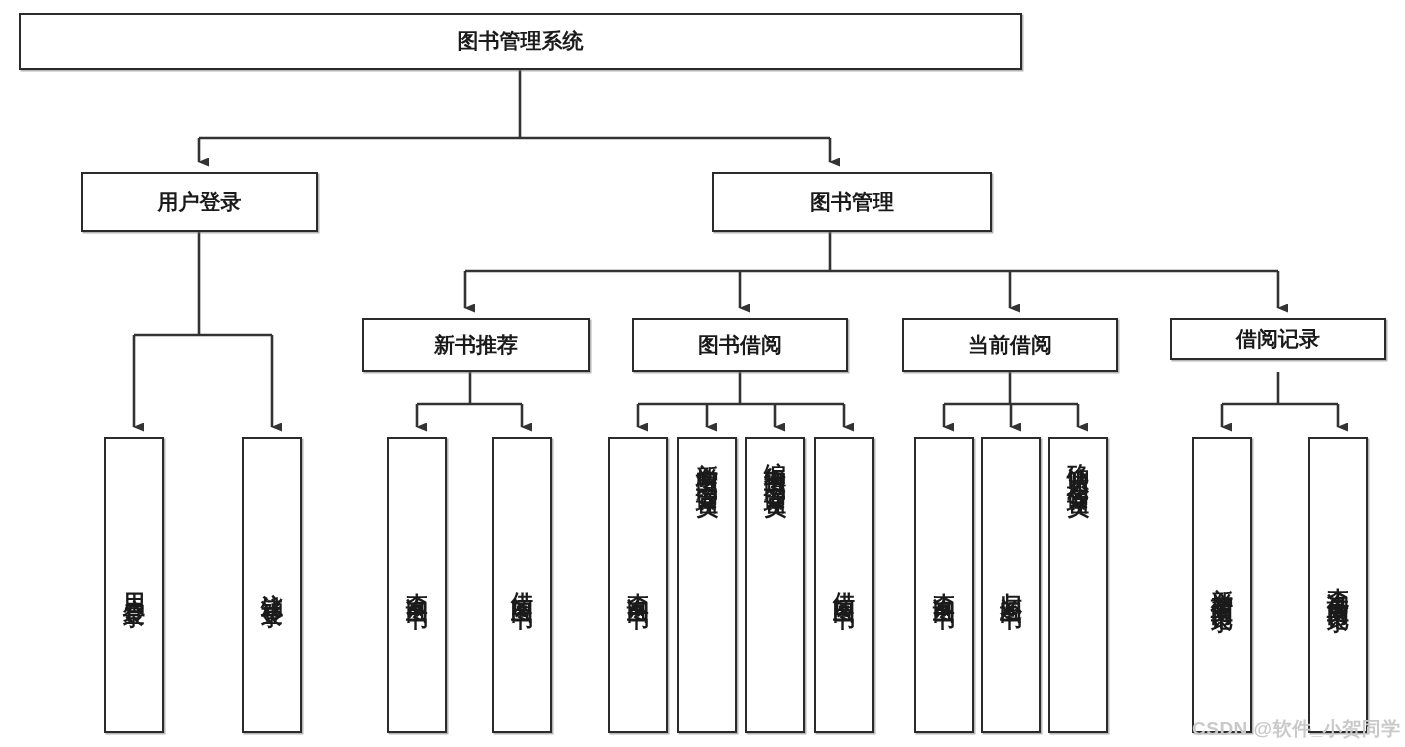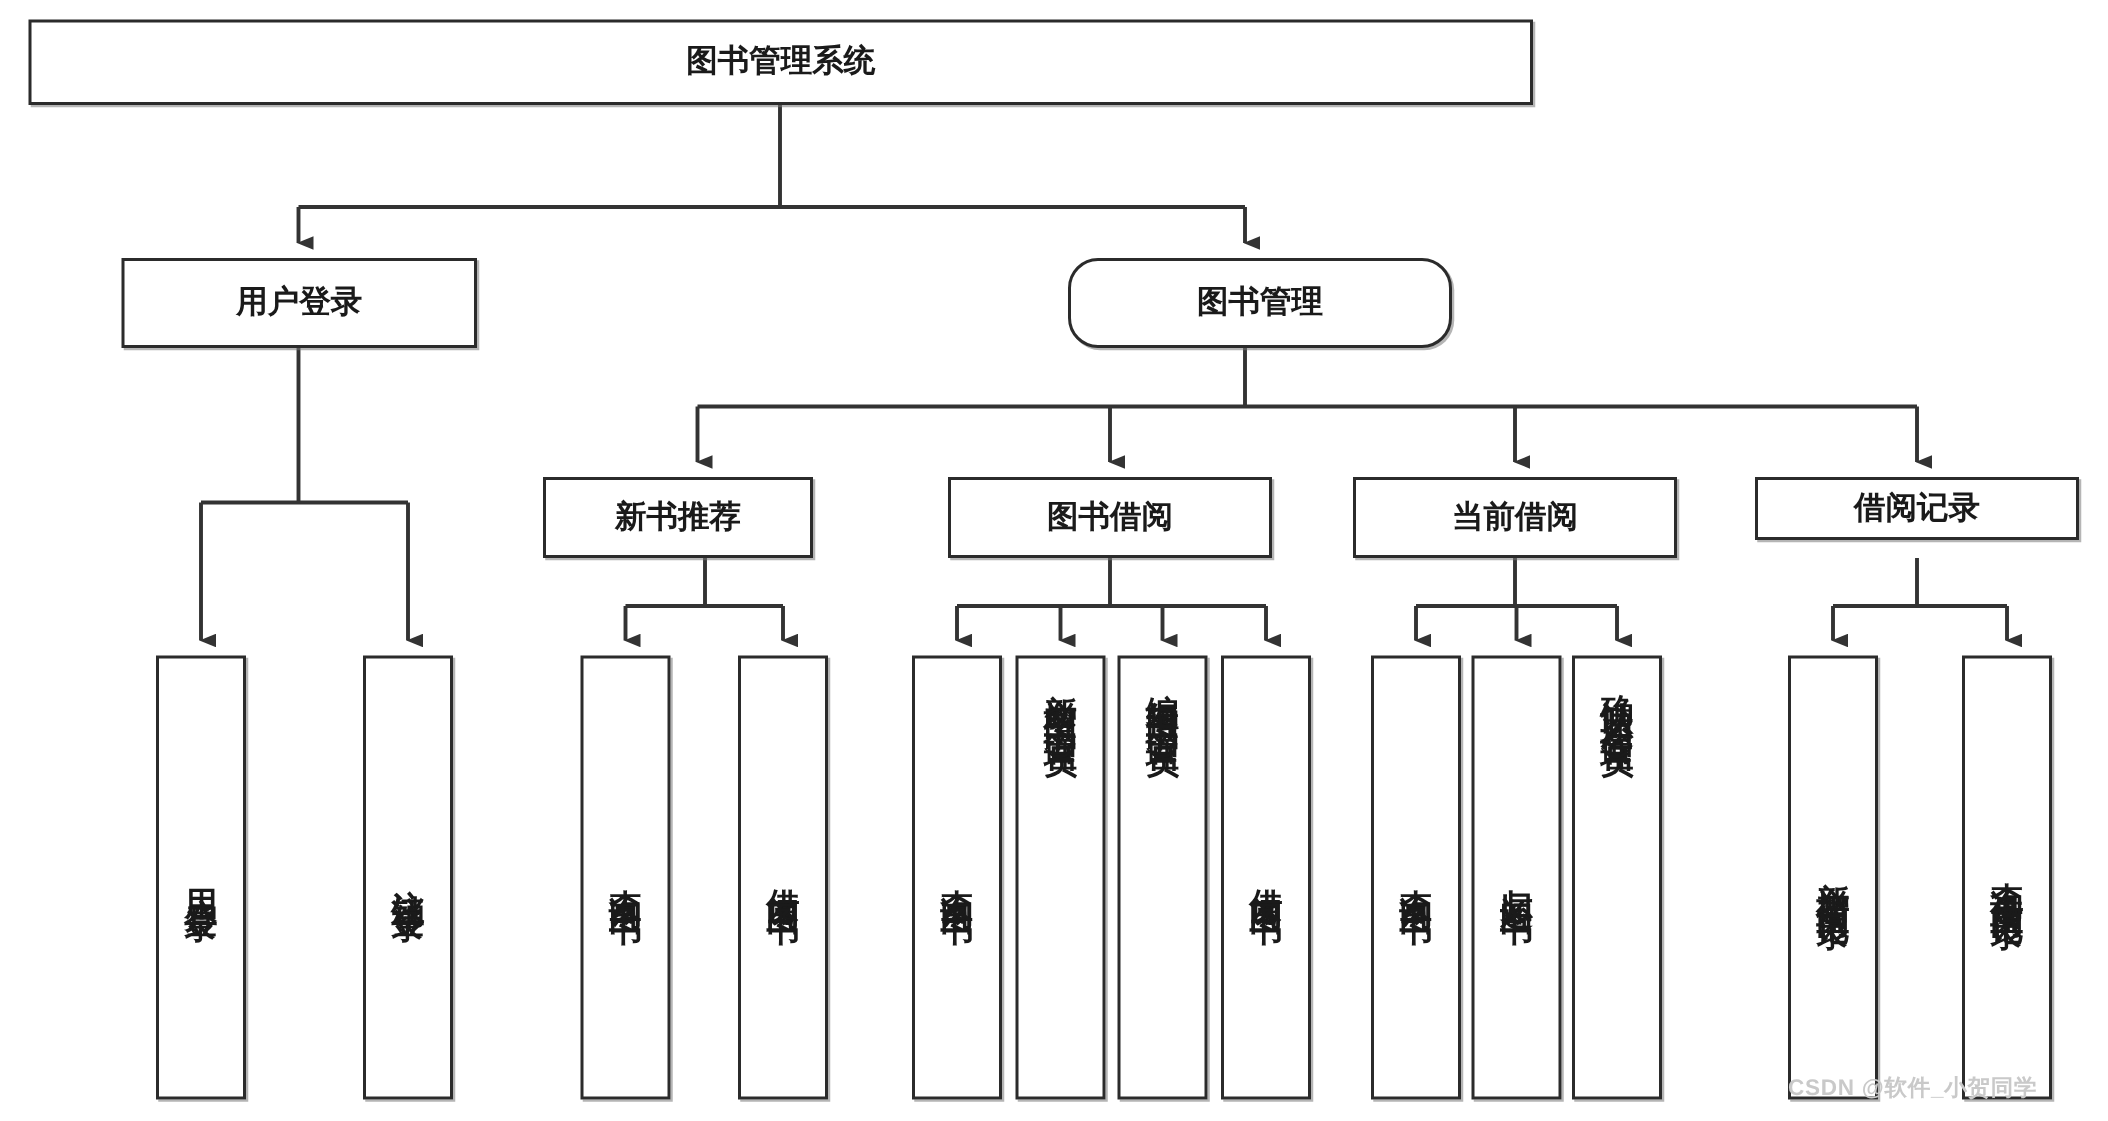--- a/index.html
+++ b/index.html
@@ -60,21 +60,21 @@
     letter-spacing: 5px;
     line-height: 1;
     padding: 6px 0 6px 0;
   }
   .node.vert.centered {
     align-items: center;
   }
   .watermark {
     position: absolute;
     color: #c9c9c9;
-    font-size: 15px;
+    font-size: 19px;
     white-space: pre;
     letter-spacing: 0.5px;
   }
 </style>
 </head>
 <body>
 
 <div id="diagram-root">
 
   <svg class="wires" viewBox="0 0 1405 747" xmlns="http://www.w3.org/2000/svg">
@@ -127,25 +127,25 @@
     </g>
   </svg>
 
   <div class="node root" style="left:19px; top:13px; width:1003px; height:57px;">
     <span class="node-label">图书管理系统</span>
   </div>
 
   <div class="node horiz" style="left:81px; top:172px; width:237px; height:60px;">
     <span class="node-label">用户登录</span>
   </div>
-  <div class="node horiz" style="left:712px; top:172px; width:256px; height:60px;border-radius:20px;">
+  <div class="node horiz" style="left:712px; top:172px; width:280px; height:60px;">
     <span class="node-label">图书管理</span>
   </div>
 
-  <div class="node horiz" style="left:362px; top:318px; width:180px; height:54px;">
+  <div class="node horiz" style="left:362px; top:318px; width:228px; height:54px;">
     <span class="node-label">新书推荐</span>
   </div>
   <div class="node horiz" style="left:902px; top:318px; width:216px; height:54px;">
     <span class="node-label">当前借阅</span>
   </div>
   <div class="node horiz" style="left:632px; top:318px; width:216px; height:54px;">
     <span class="node-label">图书借阅</span>
   </div>
   <div class="node horiz" style="left:1170px; top:318px; width:216px; height:42px;">
     <span class="node-label">借阅记录</span>

